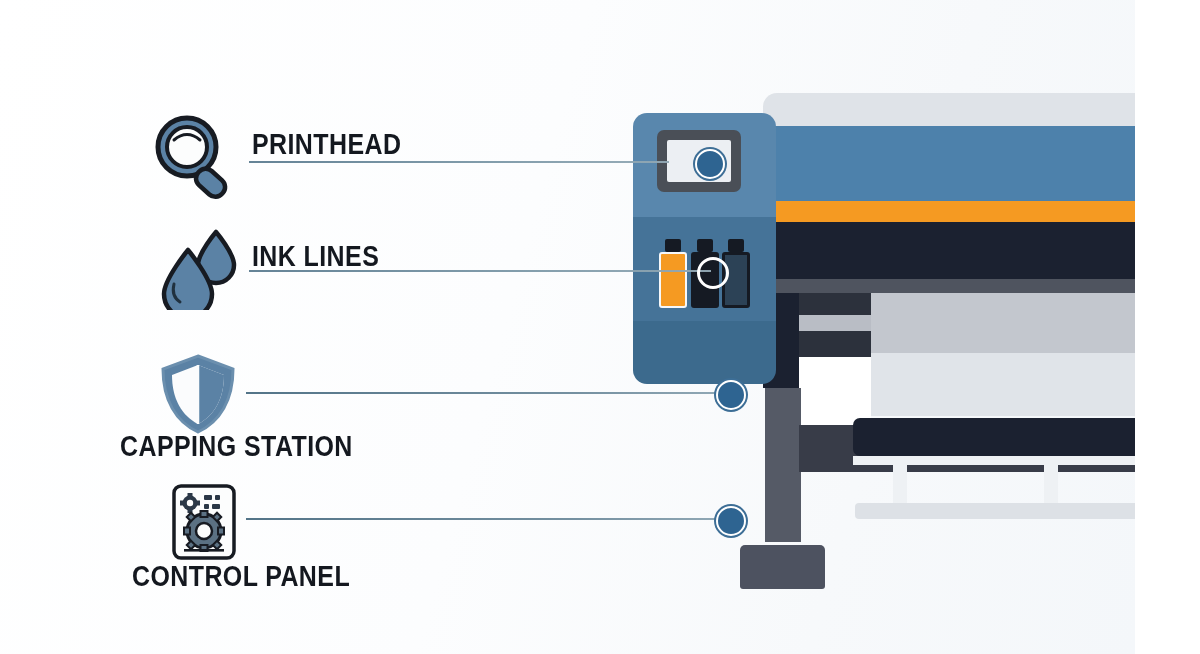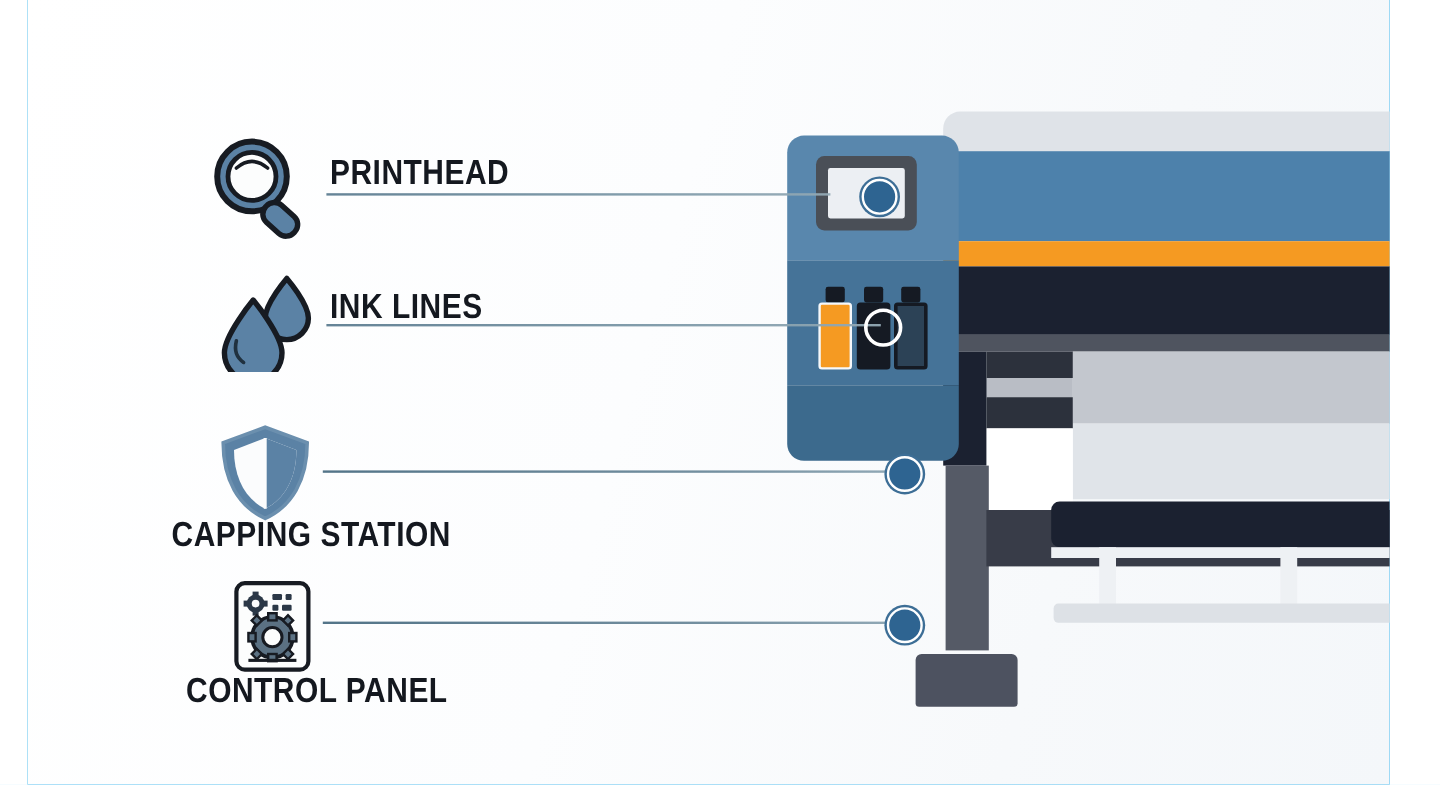--- a/index.html
+++ b/index.html
@@ -7,23 +7,22 @@
     padding: 0;
     background: #ffffff;
   }
   body {
     font-family: "Liberation Sans", sans-serif;
   }
   #stage {
     position: relative;
     width: 1135px;
     height: 654px;
-    background: #0ea5e9;
+    background: #86efac;
     overflow: hidden;
-    margin-left: 23px;
   }
   
   #bg-wash {
     position: absolute;
     inset: 0;
     background: linear-gradient(105deg, #ffffff 0%, #fcfdfe 45%, #f7f9fb 75%, #f4f7fa 100%);
   }
 
   
   .callout-label {

